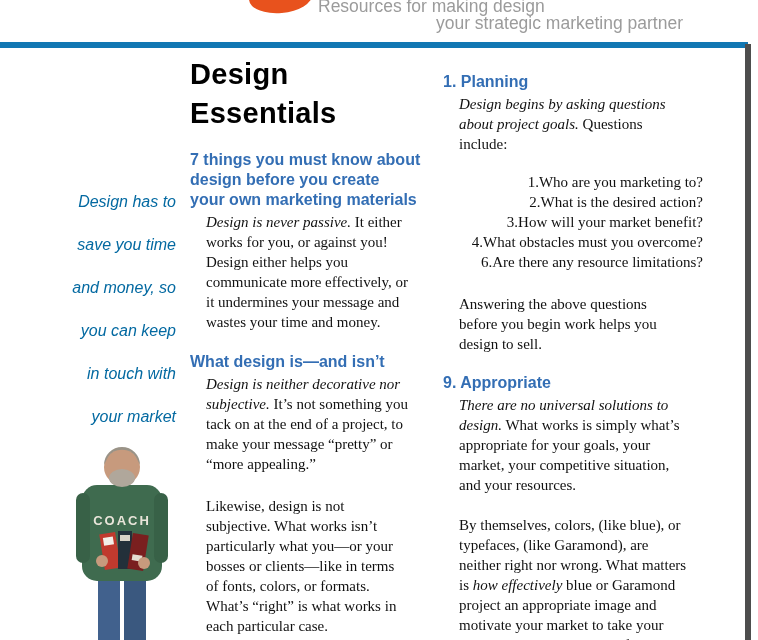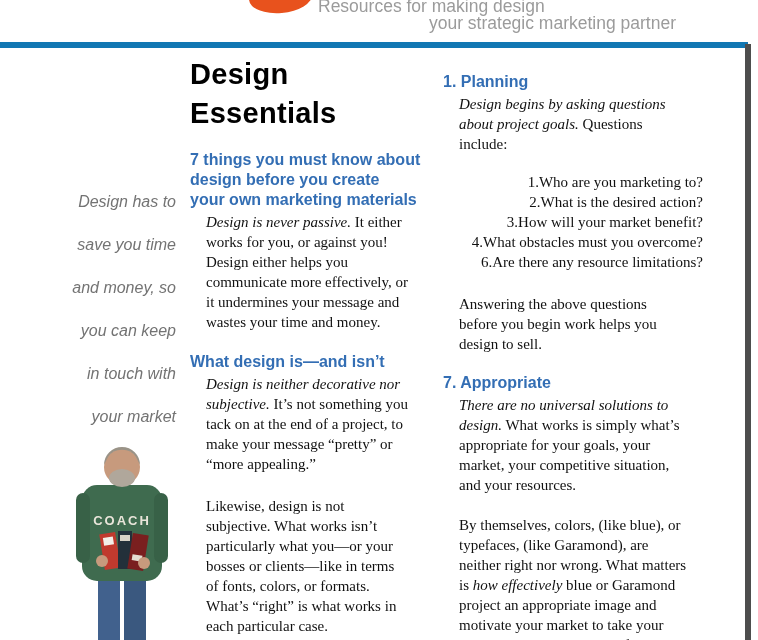--- a/index.html
+++ b/index.html
@@ -6,28 +6,28 @@
   body{width:758px;height:640px;background:#fff;}
   .page{position:relative;width:758px;height:640px;background:#fff;overflow:hidden;
         font-family:"Liberation Serif",serif;color:#111;}
 
   
   .masthead{position:absolute;top:0;left:0;width:758px;height:42px;overflow:hidden;background:#fff;}
   .logo-swoosh{position:absolute;left:249px;top:-18px;width:63px;height:31px;
                background:#e8521d;border-radius:50%;transform:rotate(-5deg);}
   .tagline{font-family:"Liberation Sans",sans-serif;color:#9b9b9b;font-size:17.5px;white-space:nowrap;}
   .tag1{position:absolute;left:318px;top:-4px;}
-  .tag2{position:absolute;right:82px;top:13px;}
+  .tag2{position:absolute;right:75px;top:13px;}
   .rule{position:absolute;top:42px;left:0;width:748px;height:6px;background:#1177b3;}
   .edge-bar{position:absolute;top:44px;right:7px;width:6px;height:596px;background:#4d4d4d;}
 
   
   .pullquote{position:absolute;left:24px;top:184px;width:152px;text-align:right;
              font-family:"Liberation Sans",sans-serif;font-style:italic;
-             font-size:16px;color:#737373;}
+             font-size:16px;color:#0369a1;}
   .pq-line{height:43px;line-height:36px;}
   .photo{position:absolute;left:58px;top:437px;width:128px;height:203px;}
 
   
   .mid-col{position:absolute;left:190px;top:55px;width:236px;}
   .right-col{position:absolute;left:443px;top:55px;width:260px;}
 
   h1.title{margin:0;width:225px;font-family:"Liberation Sans",sans-serif;
            font-weight:bold;font-size:29px;line-height:39px;color:#000000;letter-spacing:.3px;}
   .h-blue{margin:0;font-family:"Liberation Sans",sans-serif;font-weight:bold;
@@ -124,21 +124,21 @@
     <div class="qlist">
       <div class="qrow"><span class="qnum">1.</span><span>Who are you marketing to?</span></div>
       <div class="qrow"><span class="qnum">2.</span><span>What is the desired action?</span></div>
       <div class="qrow"><span class="qnum">3.</span><span>How will your market benefit?</span></div>
       <div class="qrow"><span class="qnum">4.</span><span>What obstacles must you overcome?</span></div>
       <div class="qrow"><span class="qnum">6.</span><span>Are there any resource limitations?</span></div>
     </div>
 
     <p class="mt22">Answering the above questions before you begin work helps you design to sell.</p>
 
-    <h3 class="h-blue h-appr">7. Appropriate</h3>
+    <h3 class="h-blue h-appr">9. Appropriate</h3>
     <p class="mt2"><span class="lead">There are no universal solutions to design.</span><span> What works is simply what’s appropriate for your goals, your market, your competitive situation, and your resources.</span></p>
 
     <p class="mt20"><span>By themselves, colors, (like blue), or typefaces, (like Garamond), are neither right nor wrong. What matters is </span><span class="lead">how effectively</span><span> blue or Garamond project an appropriate image and motivate your market to take your desired action in your specific case.</span></p>
 
     <h3 class="h-blue h-read">3. Creating readers</h3>
 
   </section>
 
 </div>
 

